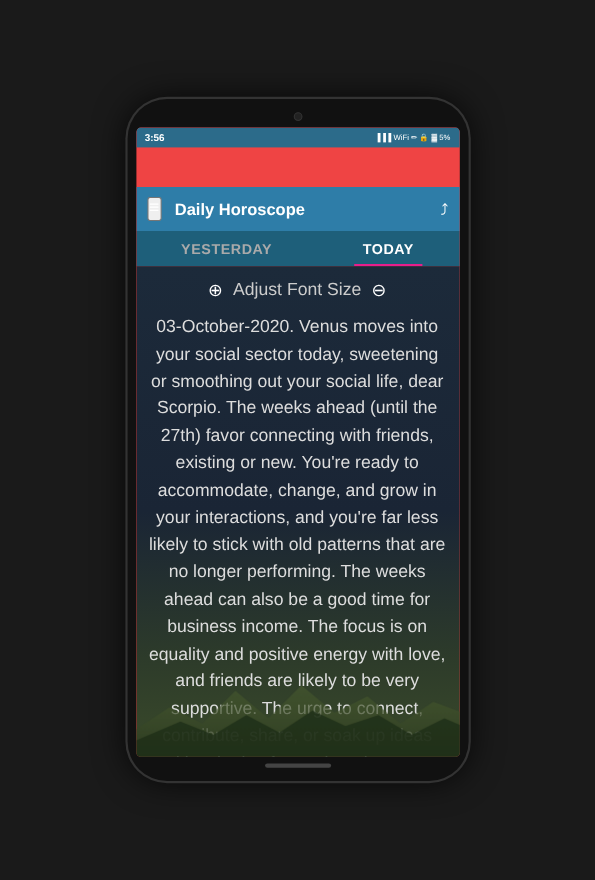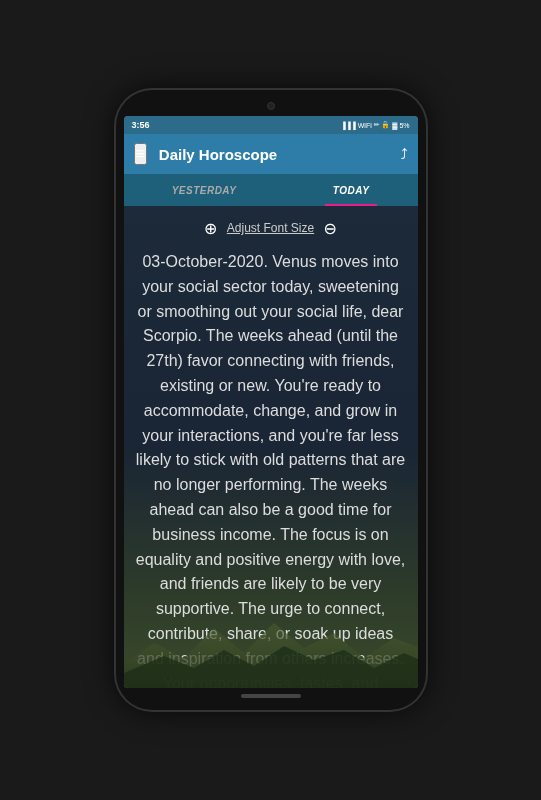--- a/index.html
+++ b/index.html
@@ -72,20 +72,21 @@
       font-size: 7px;
     }
 
     
     .app-bar {
       background: #2e7da8;
       display: flex;
       align-items: center;
       padding: 20px 10px;
       height: 40px;
+      margin-top: 36px;
     }
 
     .hamburger {
       color: white;
       font-size: 16px;
       margin-right: 12px;
       cursor: pointer;
     }
 
     .app-title {
@@ -105,30 +106,29 @@
     .tab-bar {
       background: #1e5f7a;
       display: flex;
       justify-content: space-around;
       align-items: center;
       height: 32px;
     }
 
     .tab {
       color: #aaa;
-      font-size: 10px;
+      font-size: 13px;
       font-weight: bold;
       letter-spacing: 0.5px;
       padding: 0 8px;
       height: 100%;
       display: flex;
       align-items: center;
       cursor: pointer;
       position: relative;
-      font-style: italic;
     }
 
     .tab.active {
       color: white;
     }
 
     .tab.active::after {
       content: '';
       position: absolute;
       bottom: 0;
@@ -170,22 +170,21 @@
       border: none;
       width: 20px;
       height: 20px;
       display: flex;
       align-items: center;
       justify-content: center;
     }
 
     .font-label {
       color: #ccc;
-      font-size: 12px;
-      text-decoration: underline;
+      font-size: 16px;
     }
 
     
     .horoscope-text {
       color: #ddd;
       font-size: 16px;
       line-height: 1.55;
       text-align: center;
     }
 

